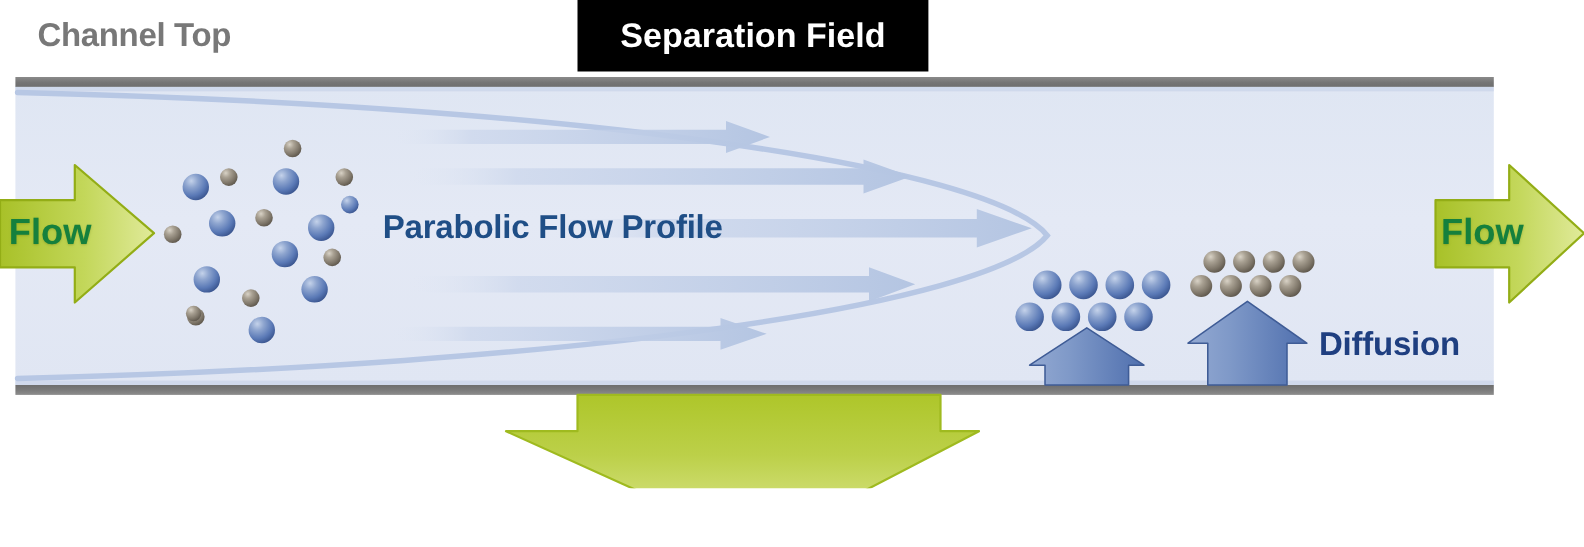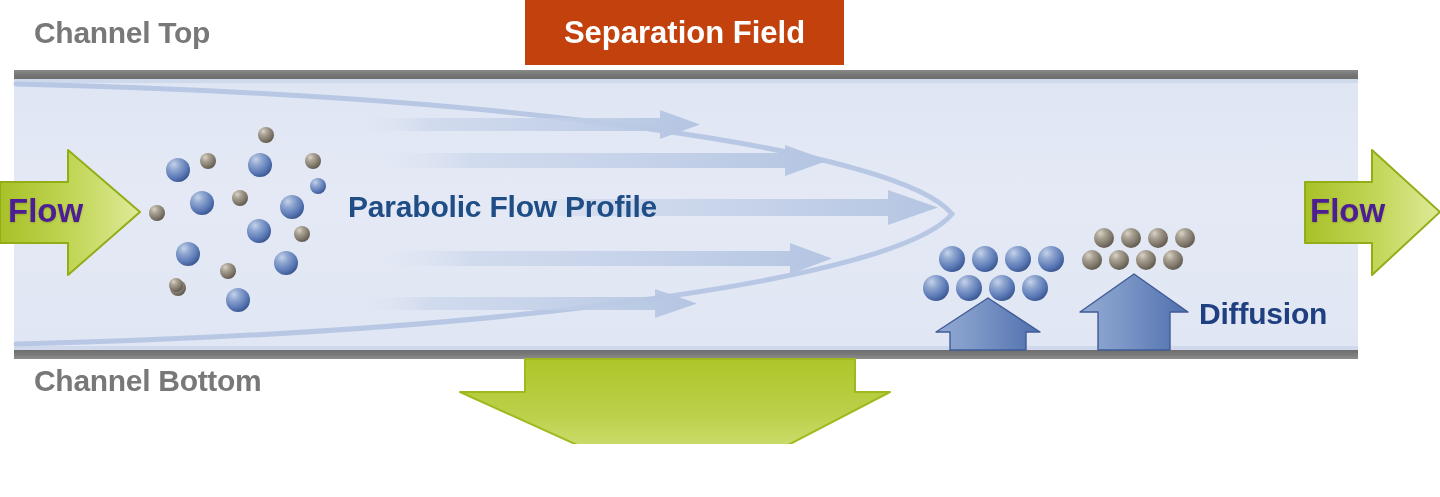--- a/index.html
+++ b/index.html
@@ -32,34 +32,34 @@
     font-weight:bold;
     color:#787878;
     letter-spacing:-0.3px;
   }
   #label-channel-top{ left:34px; top:18px; }
   #label-channel-bottom{ left:34px; top:366px; }
 
   .label-sep{
     left:525px; top:0px;
     width:319px; height:65px;
-    background:#c2410c;
+    background:#000000;
     color:#ffffff;
     font-size:31px;
     font-weight:bold;
     display:flex;
     align-items:center;
     justify-content:center;
     letter-spacing:0px;
   }
 
   .label-flow{
     font-size:33px;
     font-weight:bold;
-    color:#4c1d95;
+    color:#15803d;
     text-shadow:0 1px 2px rgba(90,110,10,.35);
   }
   #label-flow-left{ left:8px;  top:194px; }
   #label-flow-right{ left:1310px; top:194px; }
 
   #label-parabolic{
     left:348px; top:192px;
     font-size:30px;
     font-weight:bold;
     color:#1f4e86;
@@ -219,21 +219,20 @@
       <path d="M 1305 182 L 1372 182 L 1372 150 L 1440 212 L 1372 275 L 1372 243 L 1305 243 Z" fill="url(#gGreenH)" stroke="#93ad16" stroke-width="2" stroke-linejoin="round"></path>
     </g>
 
     <g>
       <path d="M 525 359 L 855 359 L 855 392 L 890 392 L 690 496 L 460 392 L 525 392 Z" fill="url(#gGreenV)" stroke="#9fba1f" stroke-width="2" stroke-linejoin="round"></path>
     </g>
   </svg>
 
   <div class="txt label-channel" id="label-channel-top">Channel Top</div>
 
-  <div class="txt label-channel" id="label-channel-bottom">Channel Bottom</div>
 
   <div class="txt label-sep">Separation Field</div>
 
   <div class="txt label-flow" id="label-flow-left">Flow</div>
 
   <div class="txt label-flow" id="label-flow-right">Flow</div>
 
   <div class="txt" id="label-parabolic">Parabolic Flow Profile</div>
 
   <div class="txt" id="label-diffusion">Diffusion</div>

